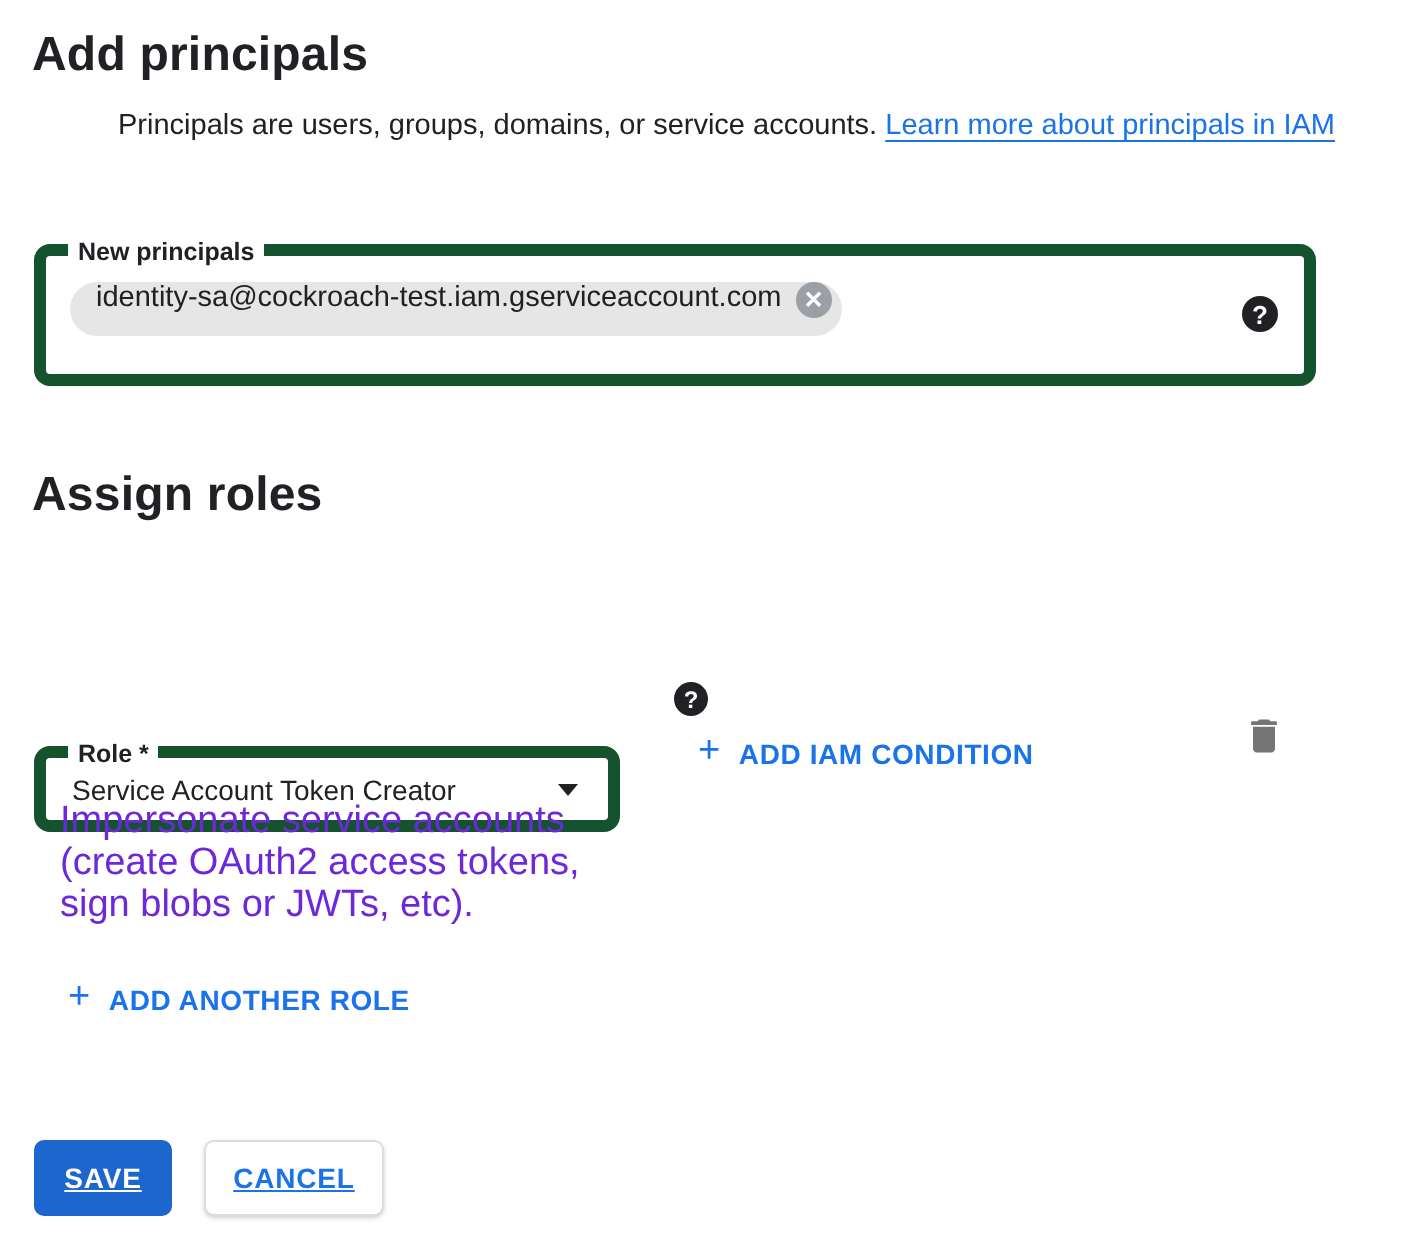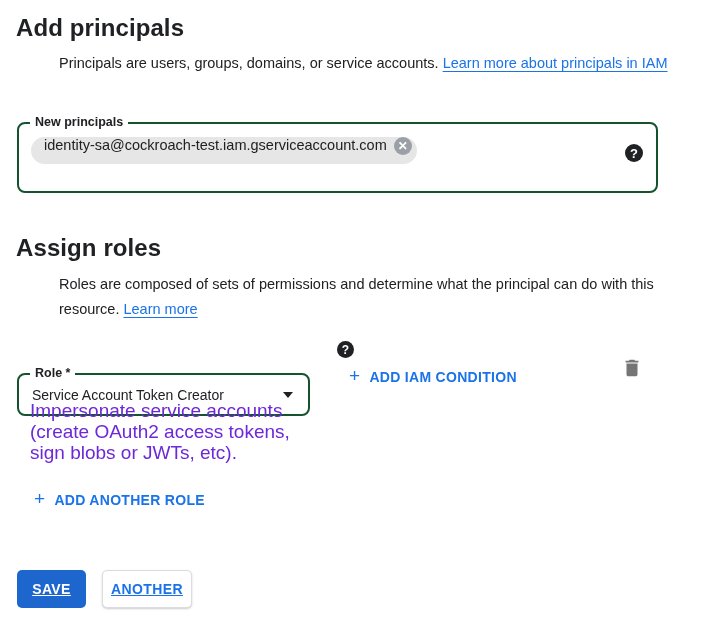--- a/index.html
+++ b/index.html
@@ -23,21 +23,21 @@
     font-size: 14.5px; line-height: 25px; color: #202124; margin-left: 43px;
   }
   a.link {
     color: #1a73e8; text-decoration: underline;
     text-underline-offset: 3px; cursor: pointer;
   }
 
   
   .outlined-field {
     position: absolute;
-    border: 2px solid #14532d;
+    border: 6px solid #14532d;
     border-radius: 8px;
     background: #fff;
   }
   .field-label {
     position: absolute; top: -9px; left: 11px;
     background: #fff; padding: 0 5px;
     font-size: 12.5px; font-weight: bold; color: #202124;
     white-space: nowrap;
   }
 
@@ -136,21 +136,20 @@
     <span class="field-label">New principals</span>
     <div class="chip">
       <span>identity-sa@cockroach-test.iam.gserviceaccount.com</span>
       <span class="chip-close">✕</span>
     </div>
     <span class="help-badge field-help">?</span>
   </div>
 
   <h1 class="section-title" style="top:234px">Assign roles</h1>
 
-  <p class="desc" style="top:272px"><span>Roles are composed of sets of permissions and determine what the principal can do with this resource. </span><a class="link">Learn more</a></p>
 
   <div class="outlined-field role-select" style="left:17px; top:346px; width:293px; height:43px;margin-top:27px;">
     <span class="field-label">Role *</span>
     <span class="role-value">Service Account Token Creator</span>
     <span class="dd-arrow"></span>
   </div>
 
   <div class="role-helper">Impersonate service accounts (create OAuth2 access tokens, sign blobs or JWTs, etc).</div>
 
   <div class="iam-cond-label">
@@ -167,15 +166,15 @@
       <path fill="#757575" d="M6 19c0 1.1.9 2 2 2h8c1.1 0 2-.9 2-2V7H6v12zM19 4h-3.5l-1-1h-5l-1 1H5v2h14V4z"></path>
     </svg>
   </button>
 
   <button class="text-button" style="left:34px; top:491px;">
     <span class="plus-glyph">+</span>
     <span>ADD ANOTHER ROLE</span>
   </button>
 
   <button class="btn btn-save">SAVE</button>
-  <button class="btn btn-cancel">ANOTHER</button>
+  <button class="btn btn-cancel">CANCEL</button>
 
 </div>
 
 </body></html>

